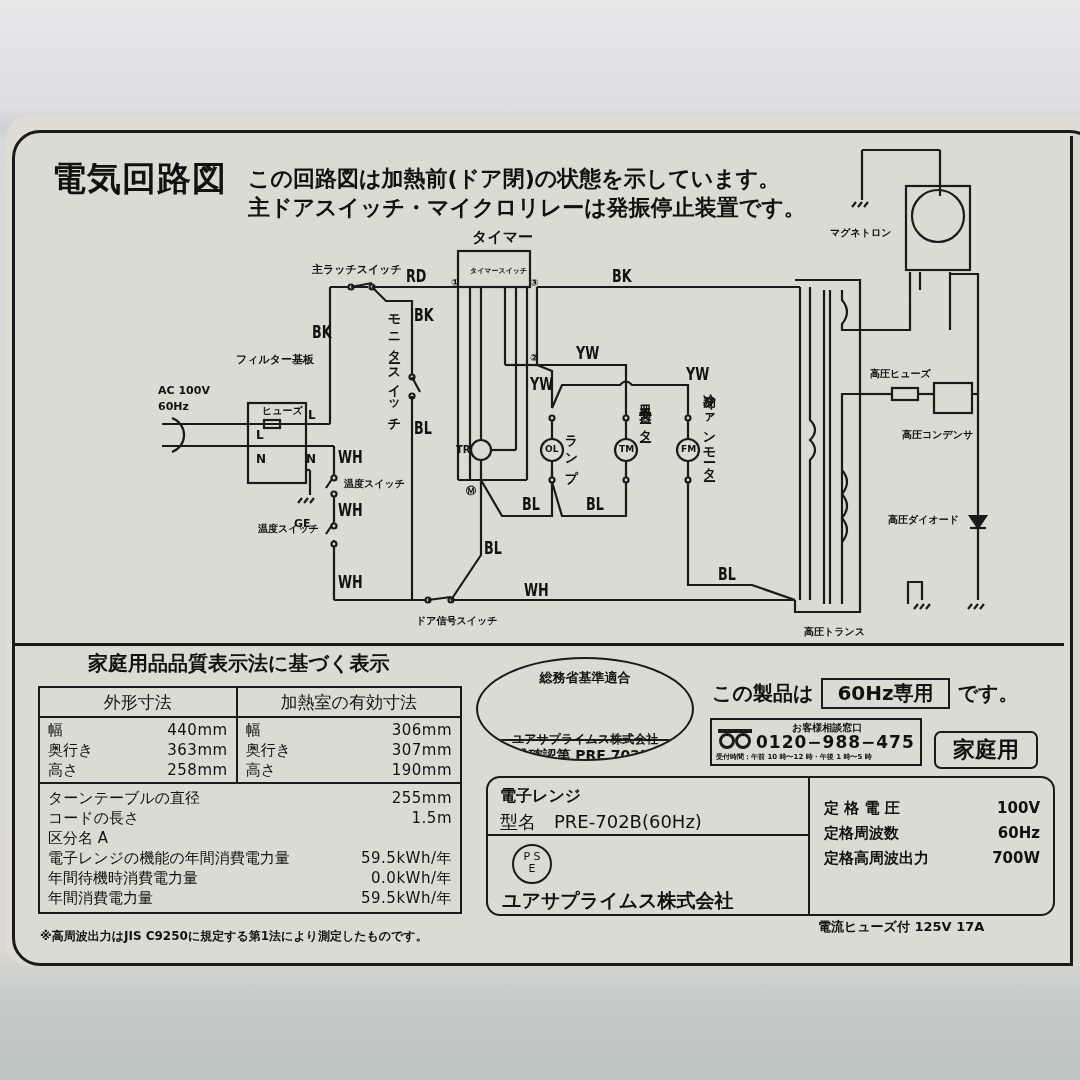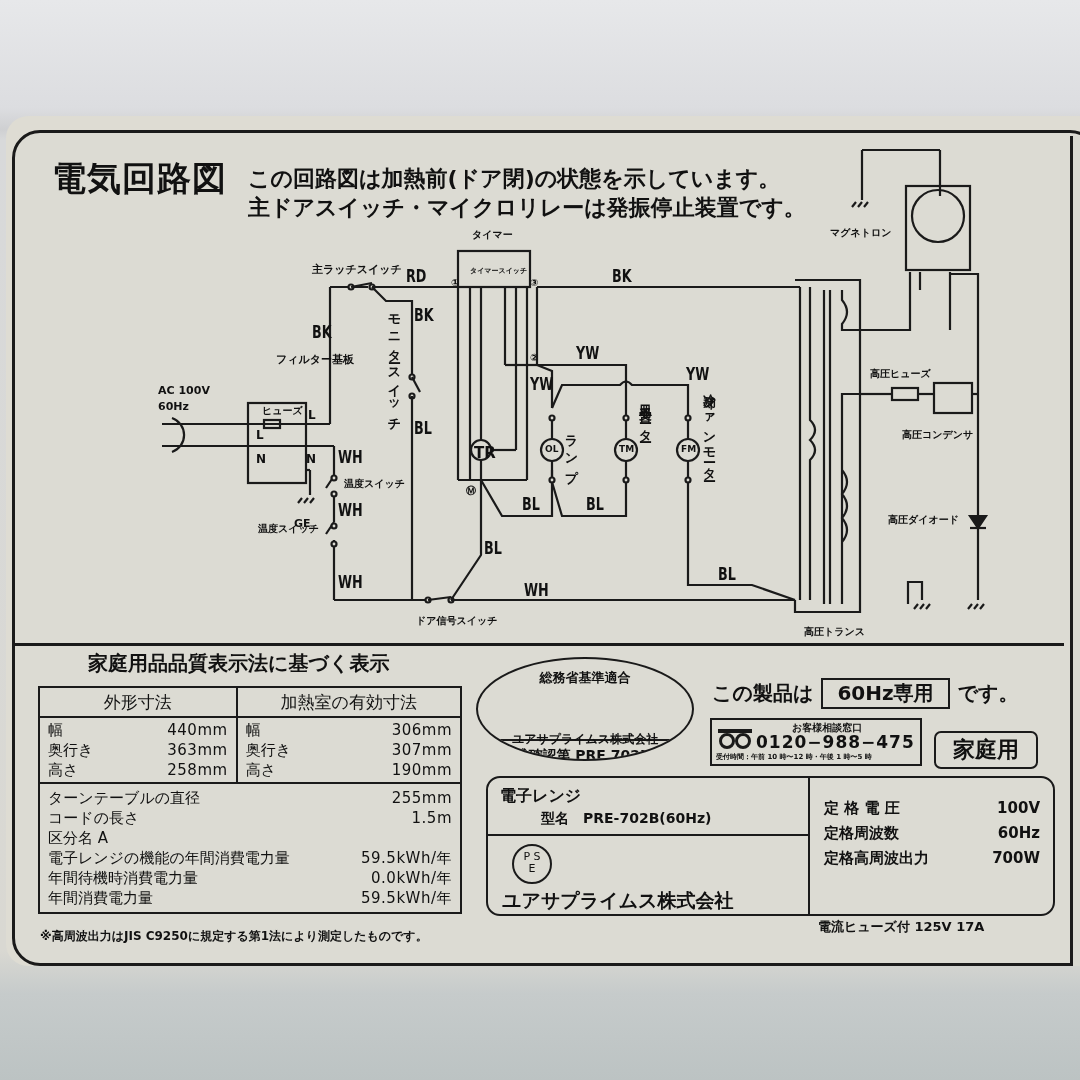--- a/index.html
+++ b/index.html
@@ -32,21 +32,21 @@
   .contact{position:absolute;left:710px;top:718px;width:208px;height:44px;border:2.5px solid #1a1a1a;}
   .contact .h{position:absolute;left:80px;top:1px;font-size:10px;font-weight:bold;}
   .contact .num{position:absolute;left:44px;top:12px;font-size:17px;font-weight:bold;letter-spacing:1px;}
   .contact .hrs{position:absolute;left:4px;top:32px;font-size:7px;font-weight:bold;}
   .fd{position:absolute;left:6px;top:9px;width:34px;height:20px;}
   .home{position:absolute;left:934px;top:731px;width:100px;height:34px;border:2.5px solid #1a1a1a;border-radius:7px;font-size:22px;font-weight:bold;text-align:center;line-height:34px;}
   .prod-box{position:absolute;left:486px;top:776px;width:565px;height:136px;border:2.5px solid #1a1a1a;border-radius:14px;}
   .prod-left{position:absolute;left:0;top:0;width:320px;height:100%;border-right:2px solid #1a1a1a;}
   .prod-left .sep{position:absolute;left:0;top:56px;width:100%;height:2px;background:#1a1a1a;}
   .pname{left:12px;top:8px;font-size:16px;font-weight:bold;}
-  .pmodel{left:12px;top:32px;font-size:14px;font-weight:bold;margin-left:41px;}
+  .pmodel{left:12px;top:32px;font-size:18px;font-weight:normal;}
   .pse{position:absolute;left:24px;top:66px;width:36px;height:36px;border:2px solid #1a1a1a;border-radius:50%;font-size:11px;font-weight:normal;text-align:center;line-height:12px;}
   .maker{left:14px;top:110px;font-size:19px;font-weight:bold;}
   .ratings{position:absolute;left:336px;top:18px;width:216px;font-size:15px;font-weight:bold;}
   .ratings .r{display:flex;justify-content:space-between;line-height:25px;}
   .fuse{left:818px;top:918px;font-size:13px;font-weight:bold;}
   .right-edge{position:absolute;left:1070px;top:136px;width:10px;height:830px;border-left:3px solid #1a1a1a;background:#d8d8d0;}
 </style>
 </head>
 <body>
 
@@ -162,24 +162,24 @@
   <rect x="934" y="383" width="38" height="30"></rect>
   <line x1="972" y1="394" x2="978" y2="394"></line>
 
   <path d="M970 516 L986 516 L978 528 Z" fill="#1a1a1a"></path>
   <line x1="970" y1="528" x2="986" y2="528"></line>
   <path d="M972 604 l-4 5 M978 604 l-4 5 M984 604 l-4 5"></path>
   <path d="M908 604 L908 582 L922 582 L922 600"></path>
   <path d="M918 604 l-4 5 M924 604 l-4 5 M930 604 l-4 5"></path>
 </svg>
 
-<div class="lbl" style="left:472px;top:228px;font-size:10px;">タイマー</div>
+<div class="lbl" style="left:472px;top:228px;font-size:15px;">タイマー</div>
 <div class="lbl" style="left:470px;top:266px;font-size:7px;">タイマースイッチ</div>
 <div class="lbl" style="left:312px;top:262px;">主ラッチスイッチ</div>
-<div class="lbl" style="left:236px;top:352px;margin-left:40px;">フィルター基板</div>
+<div class="lbl" style="left:236px;top:352px;">フィルター基板</div>
 <div class="lbl" style="left:158px;top:384px;">AC 100V</div>
 <div class="lbl" style="left:158px;top:400px;">60Hz</div>
 <div class="lbl" style="left:262px;top:404px;font-size:10px;">ヒューズ</div>
 <div class="lbl" style="left:308px;top:408px;font-size:12px;">L</div>
 <div class="lbl" style="left:256px;top:428px;font-size:12px;">L</div>
 <div class="lbl" style="left:256px;top:452px;font-size:12px;">N</div>
 <div class="lbl" style="left:306px;top:452px;font-size:12px;">N</div>
 <div class="lbl" style="left:294px;top:484px;font-size:11px;margin-top:33px;">GE</div>
 <div class="lbl-v" style="left:385px;top:306px;">モニタースイッチ</div>
 <div class="lbl" style="left:344px;top:477px;font-size:10px;">温度スイッチ</div>
@@ -190,21 +190,21 @@
 <div class="lbl-v" style="left:700px;top:384px;">冷却ファンモーター</div>
 <div class="lbl" style="left:830px;top:226px;font-size:10px;">マグネトロン</div>
 <div class="lbl" style="left:870px;top:367px;font-size:10px;">高圧ヒューズ</div>
 <div class="lbl" style="left:902px;top:428px;font-size:10px;">高圧コンデンサ</div>
 <div class="lbl" style="left:888px;top:513px;font-size:10px;">高圧ダイオード</div>
 <div class="lbl" style="left:804px;top:625px;font-size:10px;">高圧トランス</div>
 <div class="lbl" style="left:451px;top:277px;font-size:10px;">①</div>
 <div class="lbl" style="left:530px;top:277px;font-size:10px;">③</div>
 <div class="lbl" style="left:530px;top:352px;font-size:10px;">②</div>
 <div class="lbl" style="left:466px;top:484px;font-size:10px;">Ⓜ</div>
-<div class="lbl" style="left:474px;top:444px;font-size:15px;">TR</div>
+<div class="lbl" style="left:456px;top:444px;font-size:10px;">TR</div>
 <div class="lbl" style="left:545px;top:444px;font-size:9px;">OL</div>
 <div class="lbl" style="left:619px;top:444px;font-size:9px;">TM</div>
 <div class="lbl" style="left:681px;top:444px;font-size:9px;">FM</div>
 
 <div class="wire" style="left:406px;top:266px;">RD</div>
 <div class="wire" style="left:612px;top:266px;">BK</div>
 <div class="wire" style="left:312px;top:322px;">BK</div>
 <div class="wire" style="left:414px;top:305px;">BK</div>
 <div class="wire" style="left:414px;top:418px;">BL</div>
 <div class="wire" style="left:576px;top:343px;">YW</div>

